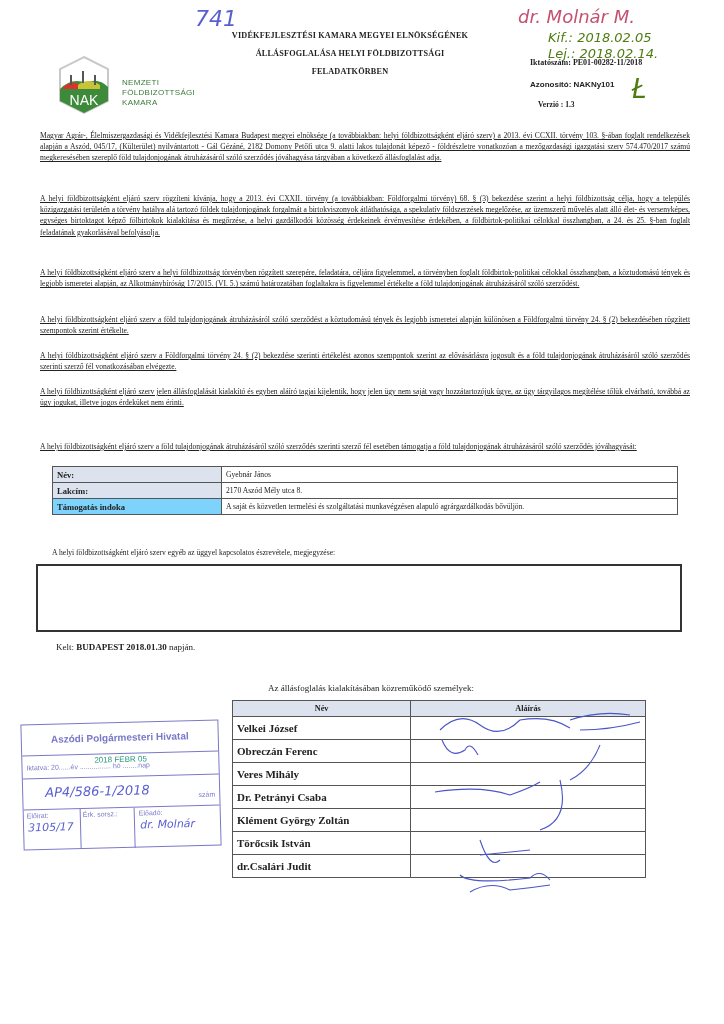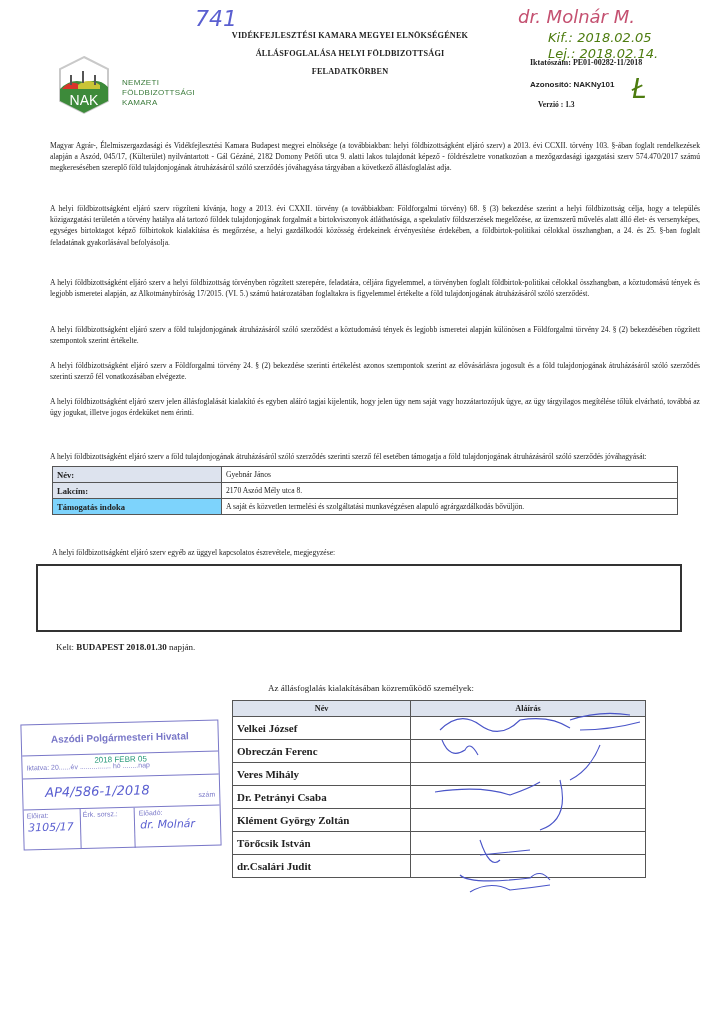--- a/index.html
+++ b/index.html
@@ -5,21 +5,21 @@
   html, body { margin:0; padding:0; background:#fff; }
   body { width:724px; height:1024px; position:relative; overflow:hidden; font-family:"Liberation Serif", serif; color:#222; }
   .abs { position:absolute; }
   .hand { font-family:"DejaVu Sans", sans-serif; color:#5a5fd0; font-style:italic; }
   .hand-red { font-family:"DejaVu Sans", sans-serif; color:#4d7c0f; font-style:italic; }
   .logo { left:56px; top:55px; width:56px; height:60px; }
   .logo-text { left:122px; top:62px; font-family:"Liberation Sans", sans-serif; font-size:8px; line-height:10px; color:#3a7a3a; letter-spacing:0.3px;margin-top:16px; }
   .title { left:200px; top:27px; width:300px; text-align:center; font-size:8.2px; font-weight:bold; line-height:18px; letter-spacing:0.2px; }
   .meta { left:502px; font-size:8px; font-weight:bold;padding-left:28px; }
   .meta.sans { font-family:"Liberation Sans", sans-serif; }
-  p.para { position:absolute; left:36px; width:650px; margin:14px; font-size:7.6px; line-height:11.2px; text-align:justify; }
+  p.para { position:absolute; left:36px; width:650px; margin:4px; font-size:7.6px; line-height:11.2px; text-align:justify;text-decoration:underline; }
   .tbl { position:absolute; border-collapse:collapse; font-size:7.6px; }
   .tbl td, .tbl th { border:1px solid #555; padding:1px 4px; height:13px; }
   .tbl .lbl { background:#dde3ee; font-weight:bold; font-size:8.6px; }
   .remarks { left:36px; top:564px; width:642px; height:64px; border:2px solid #333; }
   .people th { background:#dde3ee; font-weight:bold; font-size:8.2px; text-align:center; }
   .people td.n { font-weight:bold; font-size:11px; width:154px; height:20px; }
   .people td.s { width:206px; }
   .stamp { left:22px; top:722px; width:196px; height:124px; border:1.5px solid #7a78c8; transform:rotate(-1.5deg); color:#7a78c8; font-family:"Liberation Sans", sans-serif; }
   .stamp .row { border-bottom:1px solid #7a78c8; position:relative; }
   .stamp .cell { position:absolute; top:0; bottom:0; border-right:1px solid #7a78c8; }

